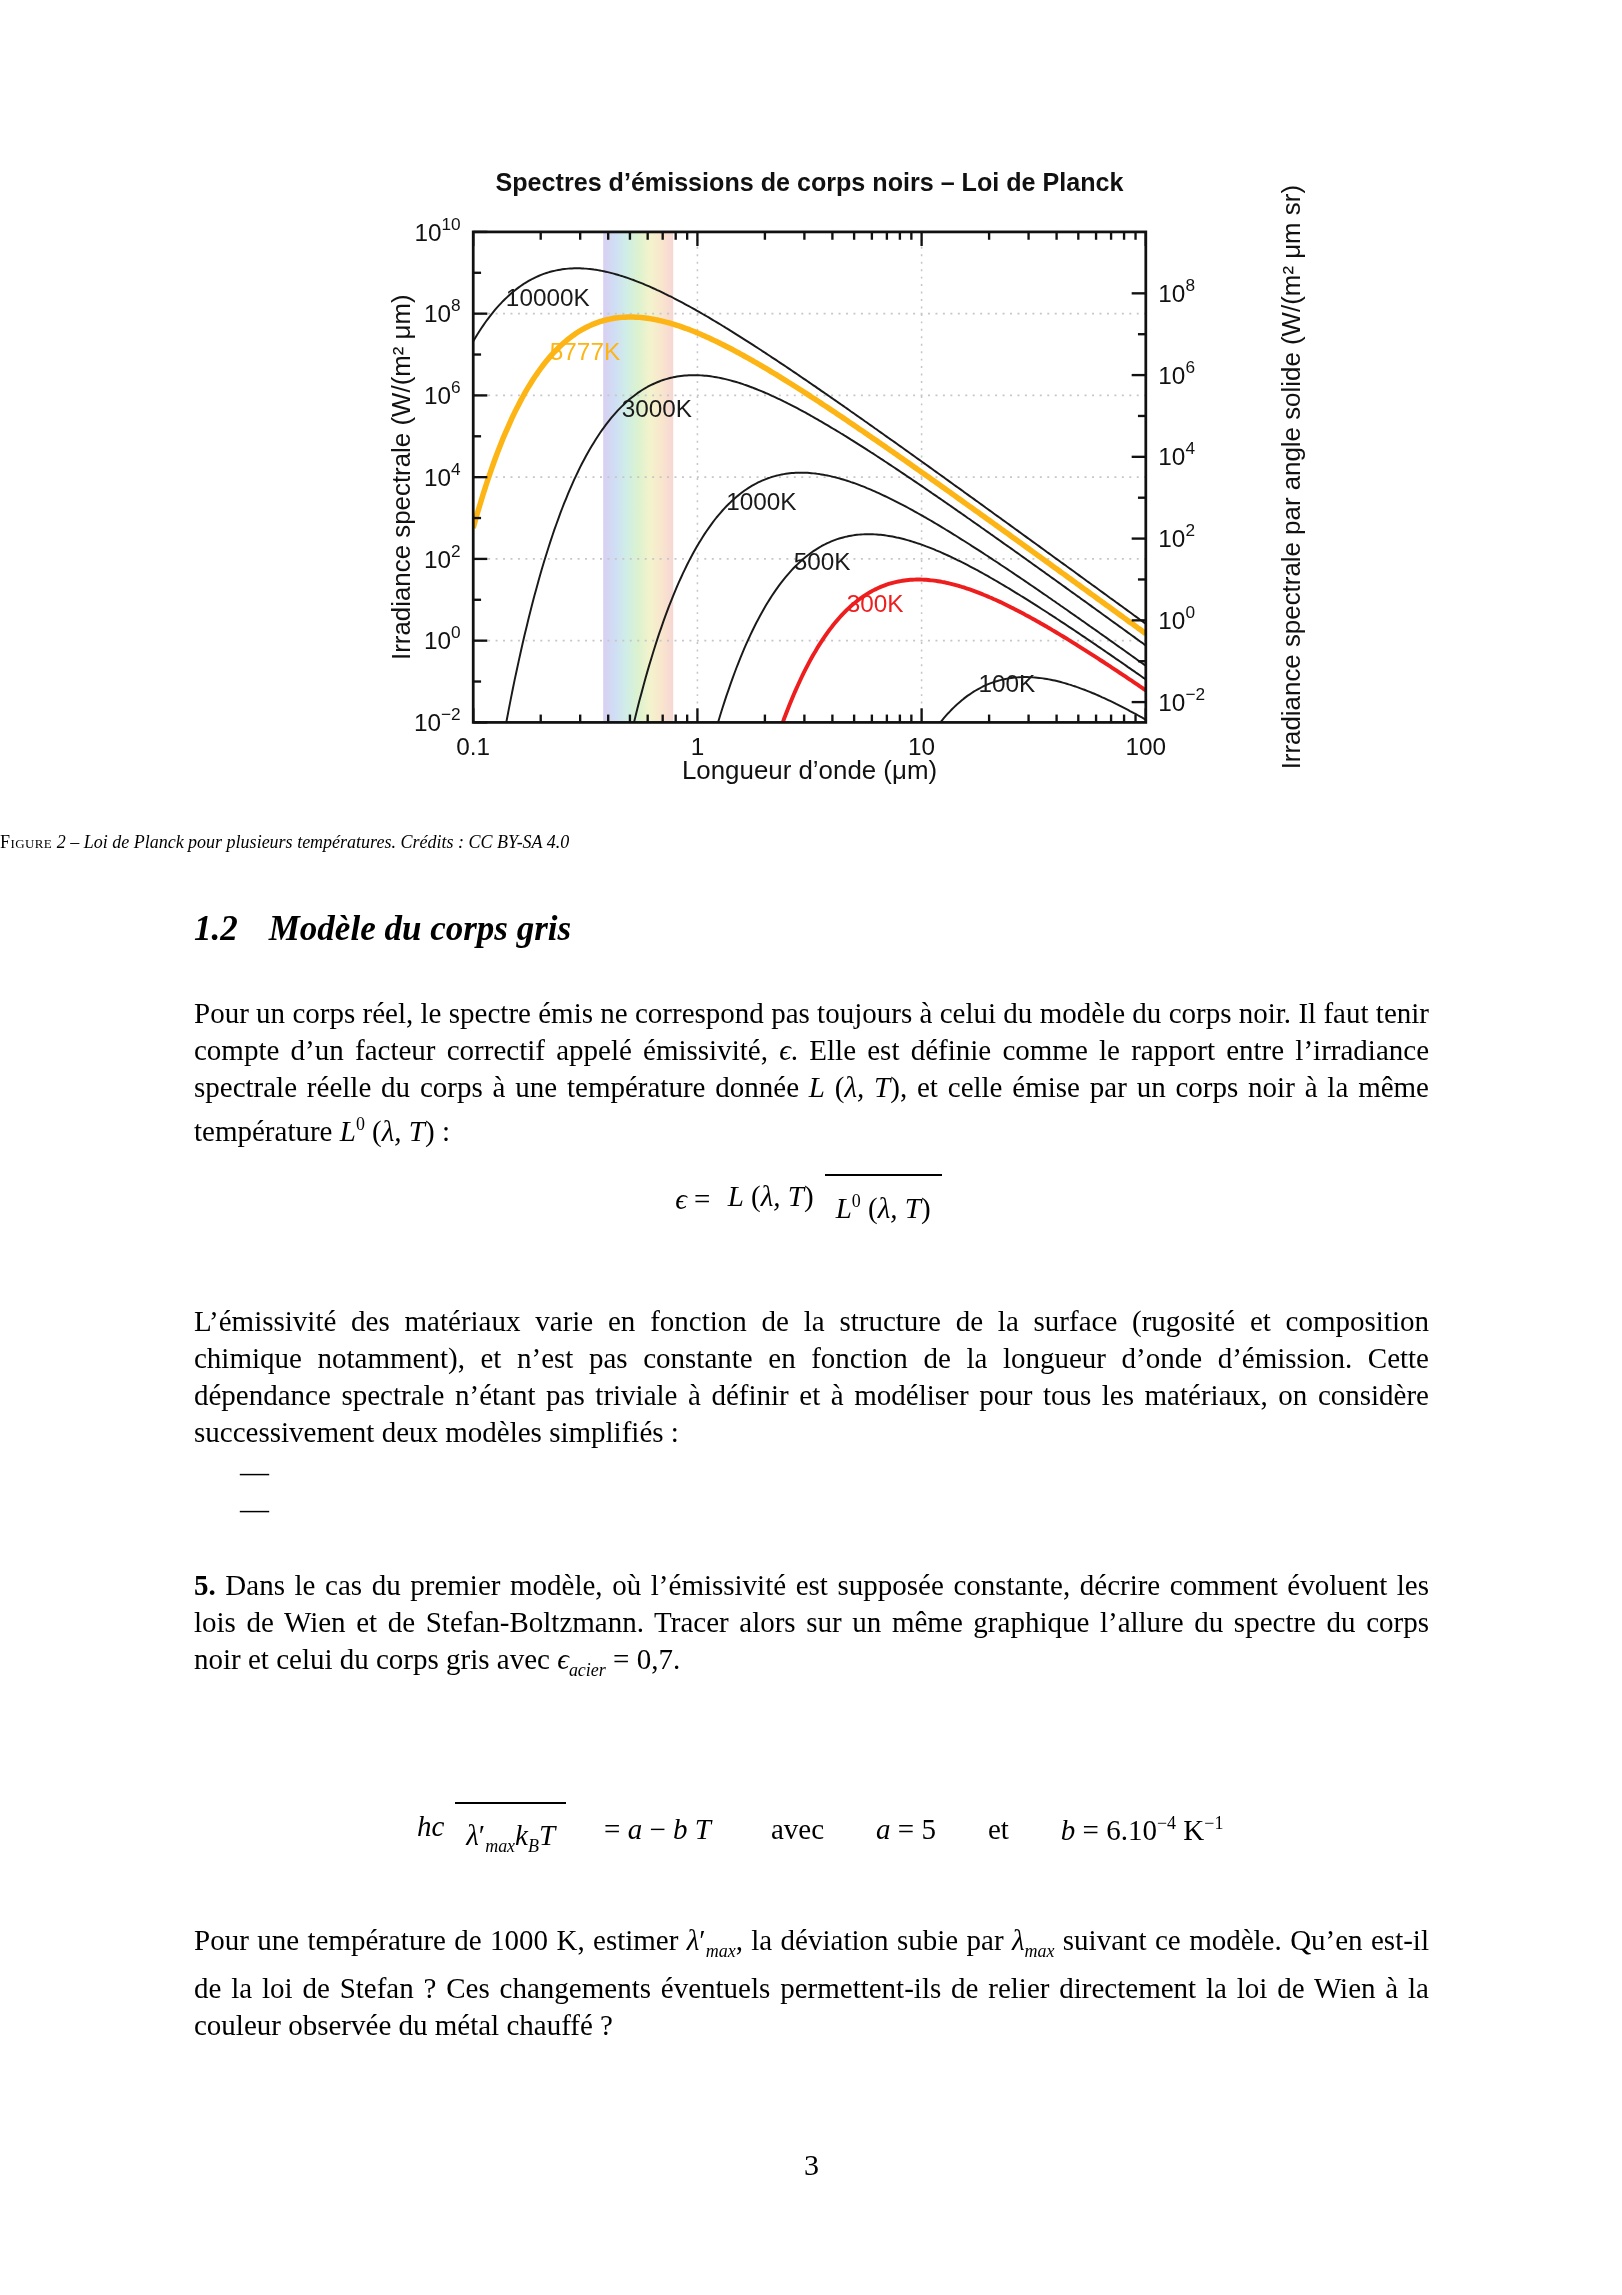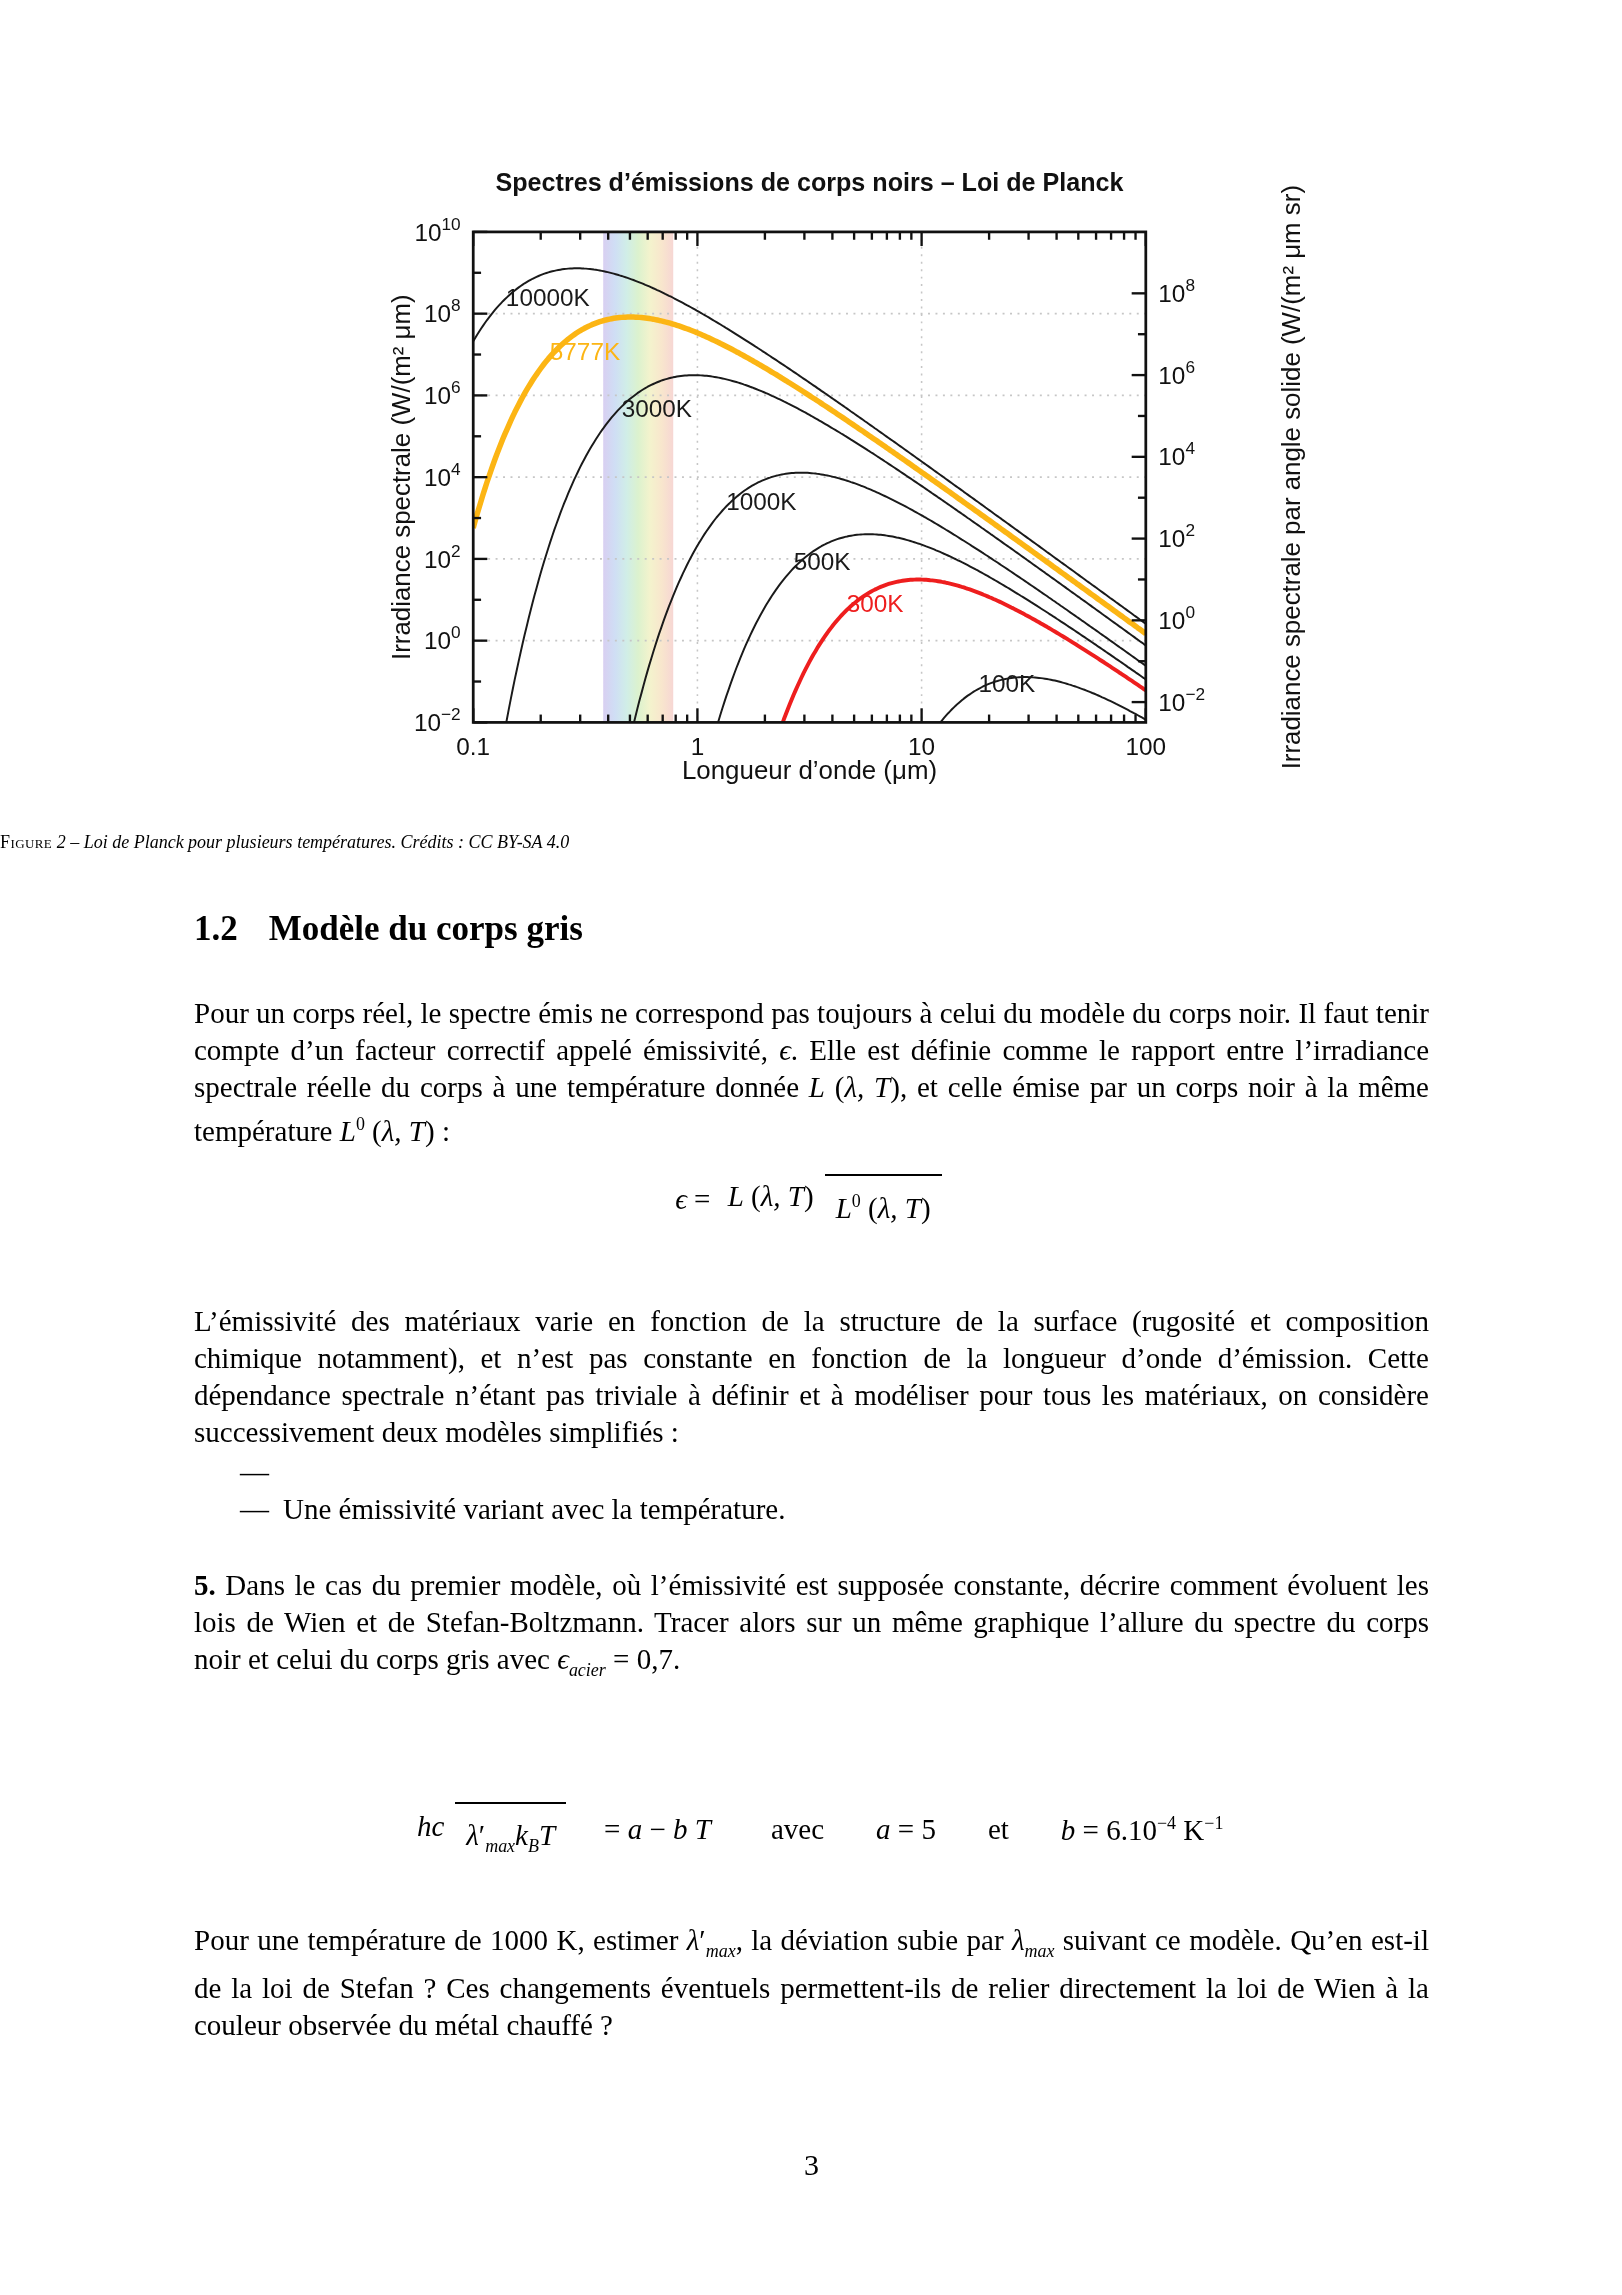--- a/index.html
+++ b/index.html
@@ -11,21 +11,21 @@
   .abs{position:absolute;}
   
   .body-par{
     width:1235px;left:194px;font-size:29px;line-height:37px;
     text-align:justify;margin:0;
   }
   .mi{font-style:italic;}
   .run-sub{font-size:62%;font-style:italic;}
   sup.run-sup{font-size:62%;font-style:normal;}
   .qnum{font-weight:bold;}
-  .heading{left:194px;font-size:35px;font-weight:bold;line-height:39px;}
+  .heading{left:194px;font-size:35px;font-weight:bold;line-height:39px;font-style:italic;}
   .heading .hnum{margin-right:31px;}
   .caption{left:0;width:100%;text-align:left;font-size:18px;line-height:33px;}
   .caption .sc{font-variant:small-caps;letter-spacing:0.4px;}
   .caption .ital{font-style:italic;}
   .pageno{left:0;width:100%;text-align:center;font-size:30px;}
   
   .bullets{left:194px;width:1235px;}
   .bullet{display:flex;font-size:29px;line-height:37px;}
   .bullet .dash{padding-left:46px;margin-right:14px;}
   
@@ -224,21 +224,20 @@
   </div>
 
   <p class="abs body-par" style="top:1303px;"><span>L’émissivité des matériaux varie en fonction de la structure de la surface (rugosité et composition chimique notamment), et n’est pas constante en fonction de la longueur d’onde d’émission. Cette dépendance spectrale n’étant pas triviale à définir et à modéliser pour tous les matériaux, on considère successivement deux modèles simplifiés :</span></p>
 
   <div class="abs bullets" style="top:1454px;">
     <div class="bullet">
       <span class="dash">—</span>
     </div>
     <div class="bullet">
       <span class="dash">—</span>
-      <span>Une émissivité variant avec la température.</span>
     </div>
   </div>
 
   <p class="abs body-par" style="top:1567px;"><b class="qnum">5.</b><span><span> Dans le cas du premier modèle, où l’émissivité est supposée constante, décrire comment évoluent les lois de Wien et de Stefan-Boltzmann. Tracer alors sur un même graphique l’allure du spectre du corps noir et celui du corps gris avec </span><span class="mi">ϵ</span><sub class="run-sub">acier</sub><span> = 0,7.</span></span></p>
 
 
   <div class="abs eq" style="top:1802px;gap:8px;">
     <span class="frac">
       <span class="fnum"><span class="mi">hc</span></span>
       <span class="fden"><span class="mi">λ</span><span>′</span><sub class="run-sub">max</sub><span class="mi">k</span><sub class="run-sub">B</sub><span class="mi">T</span></span>

